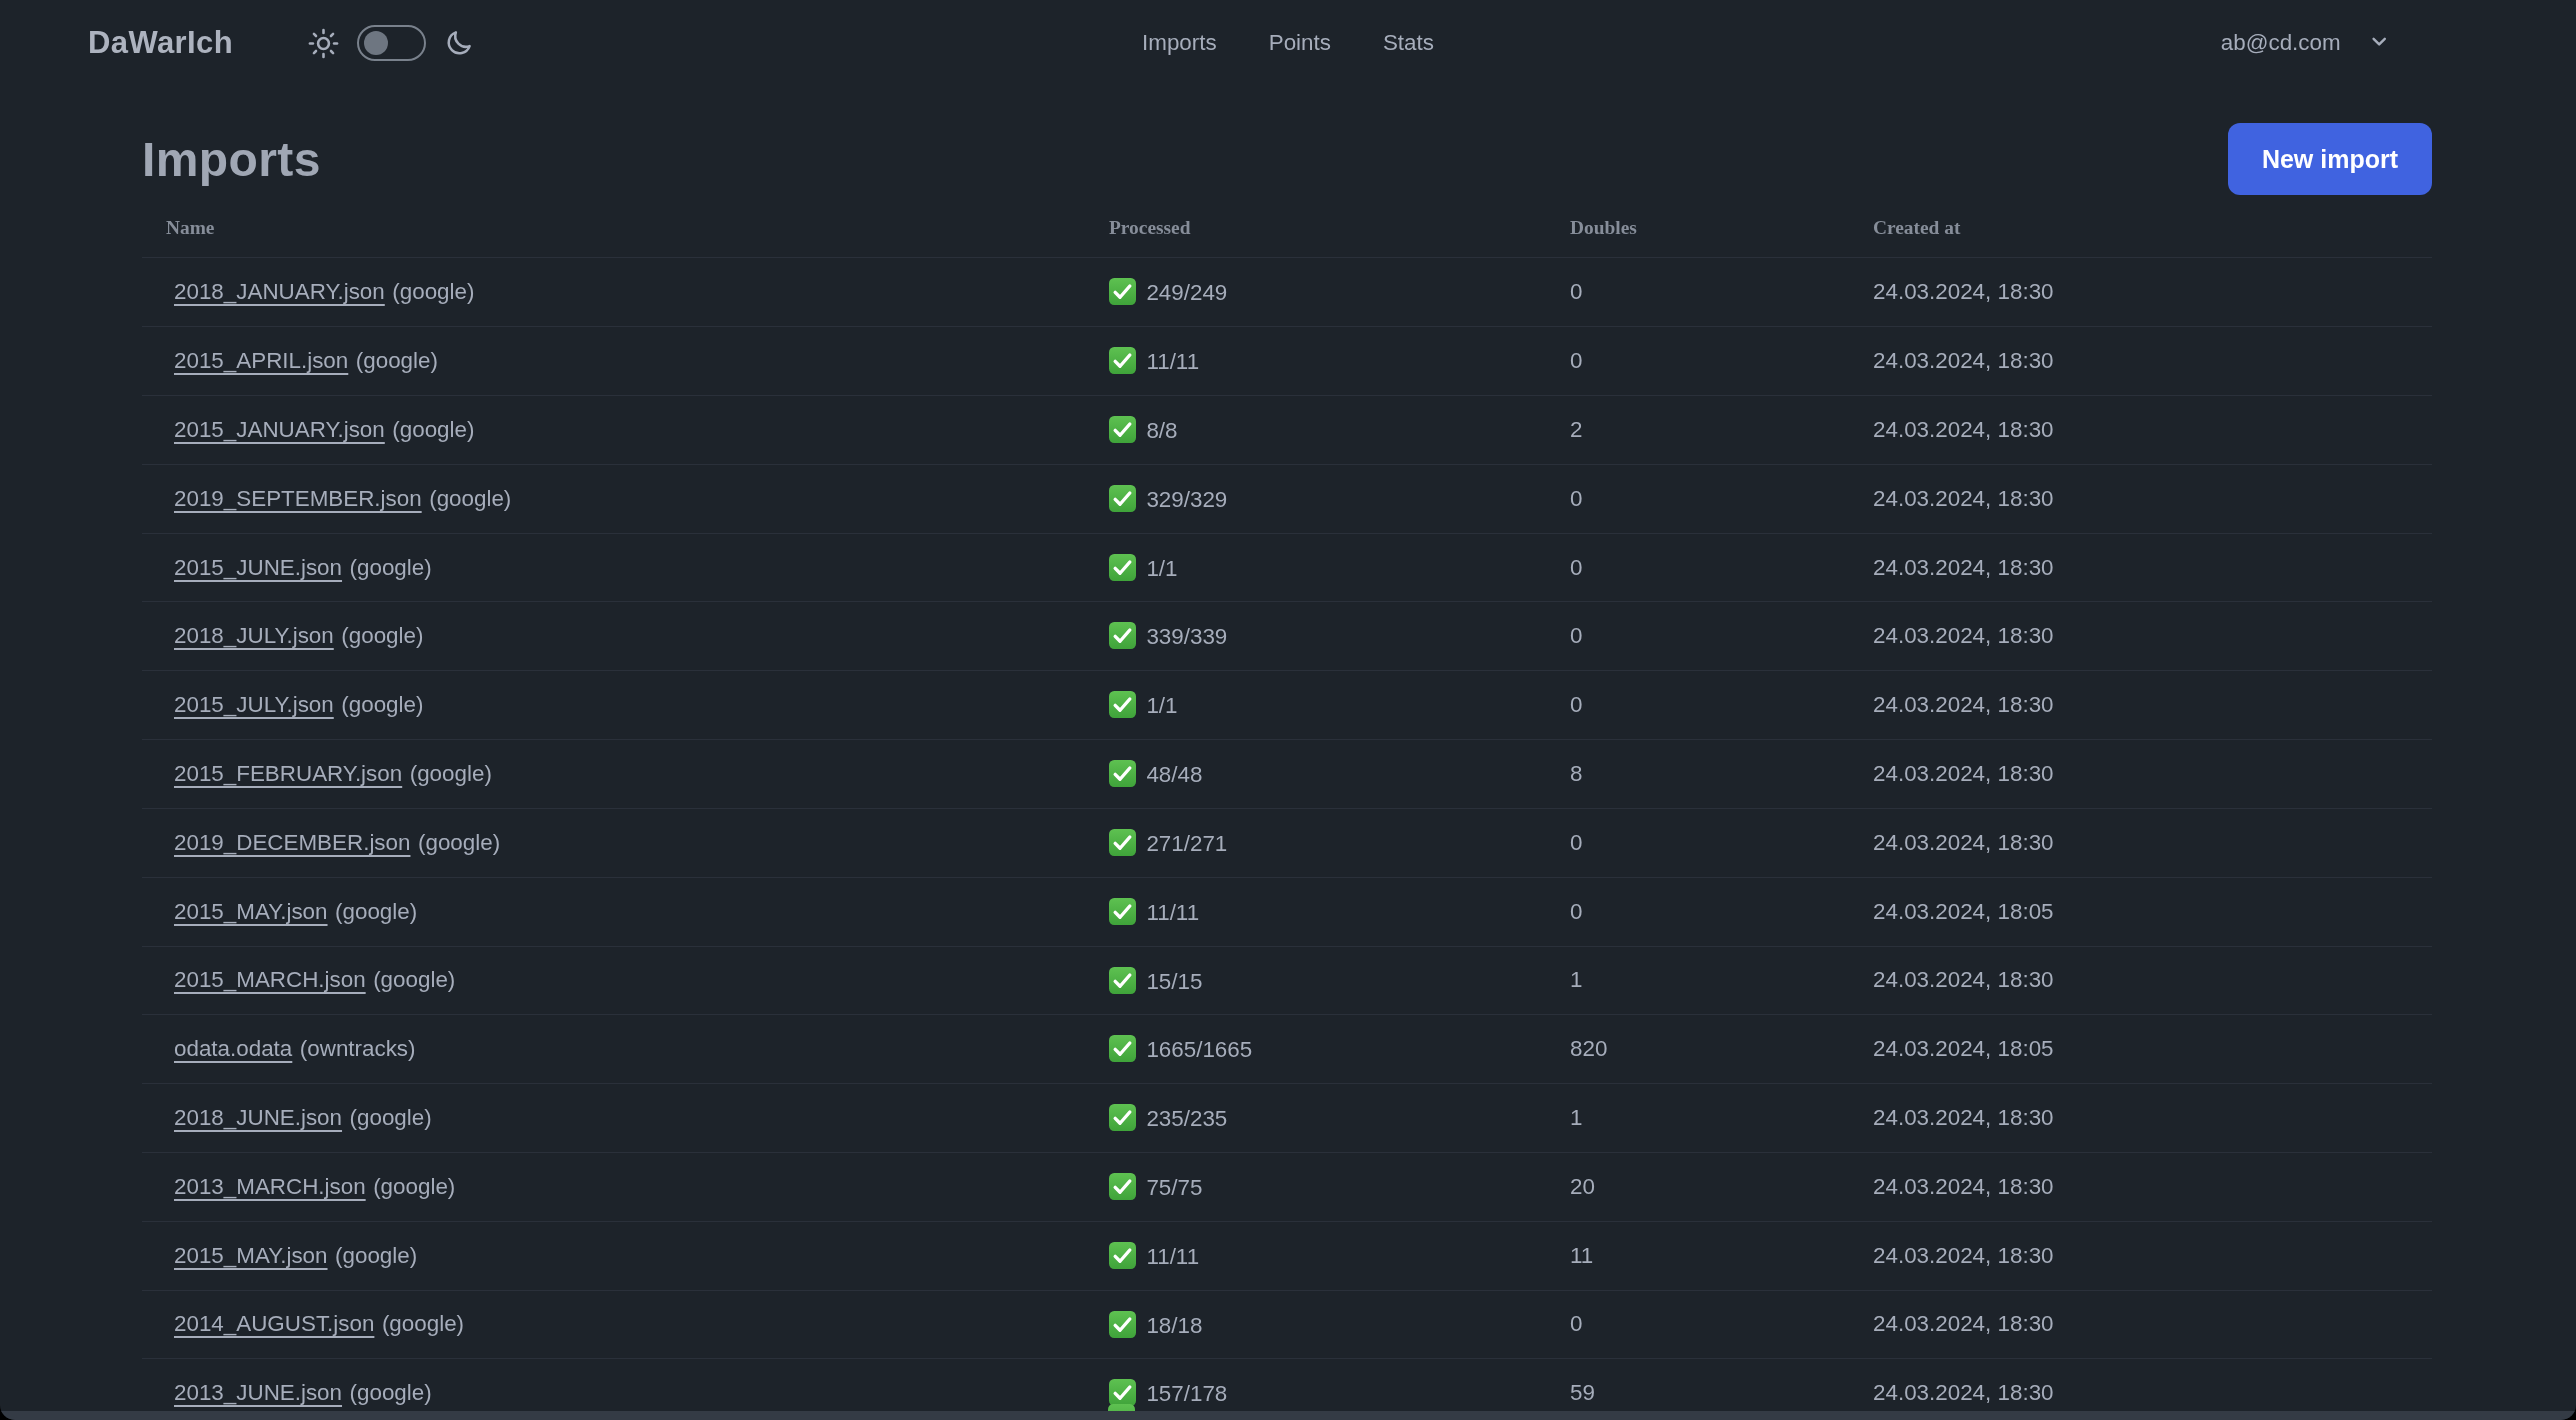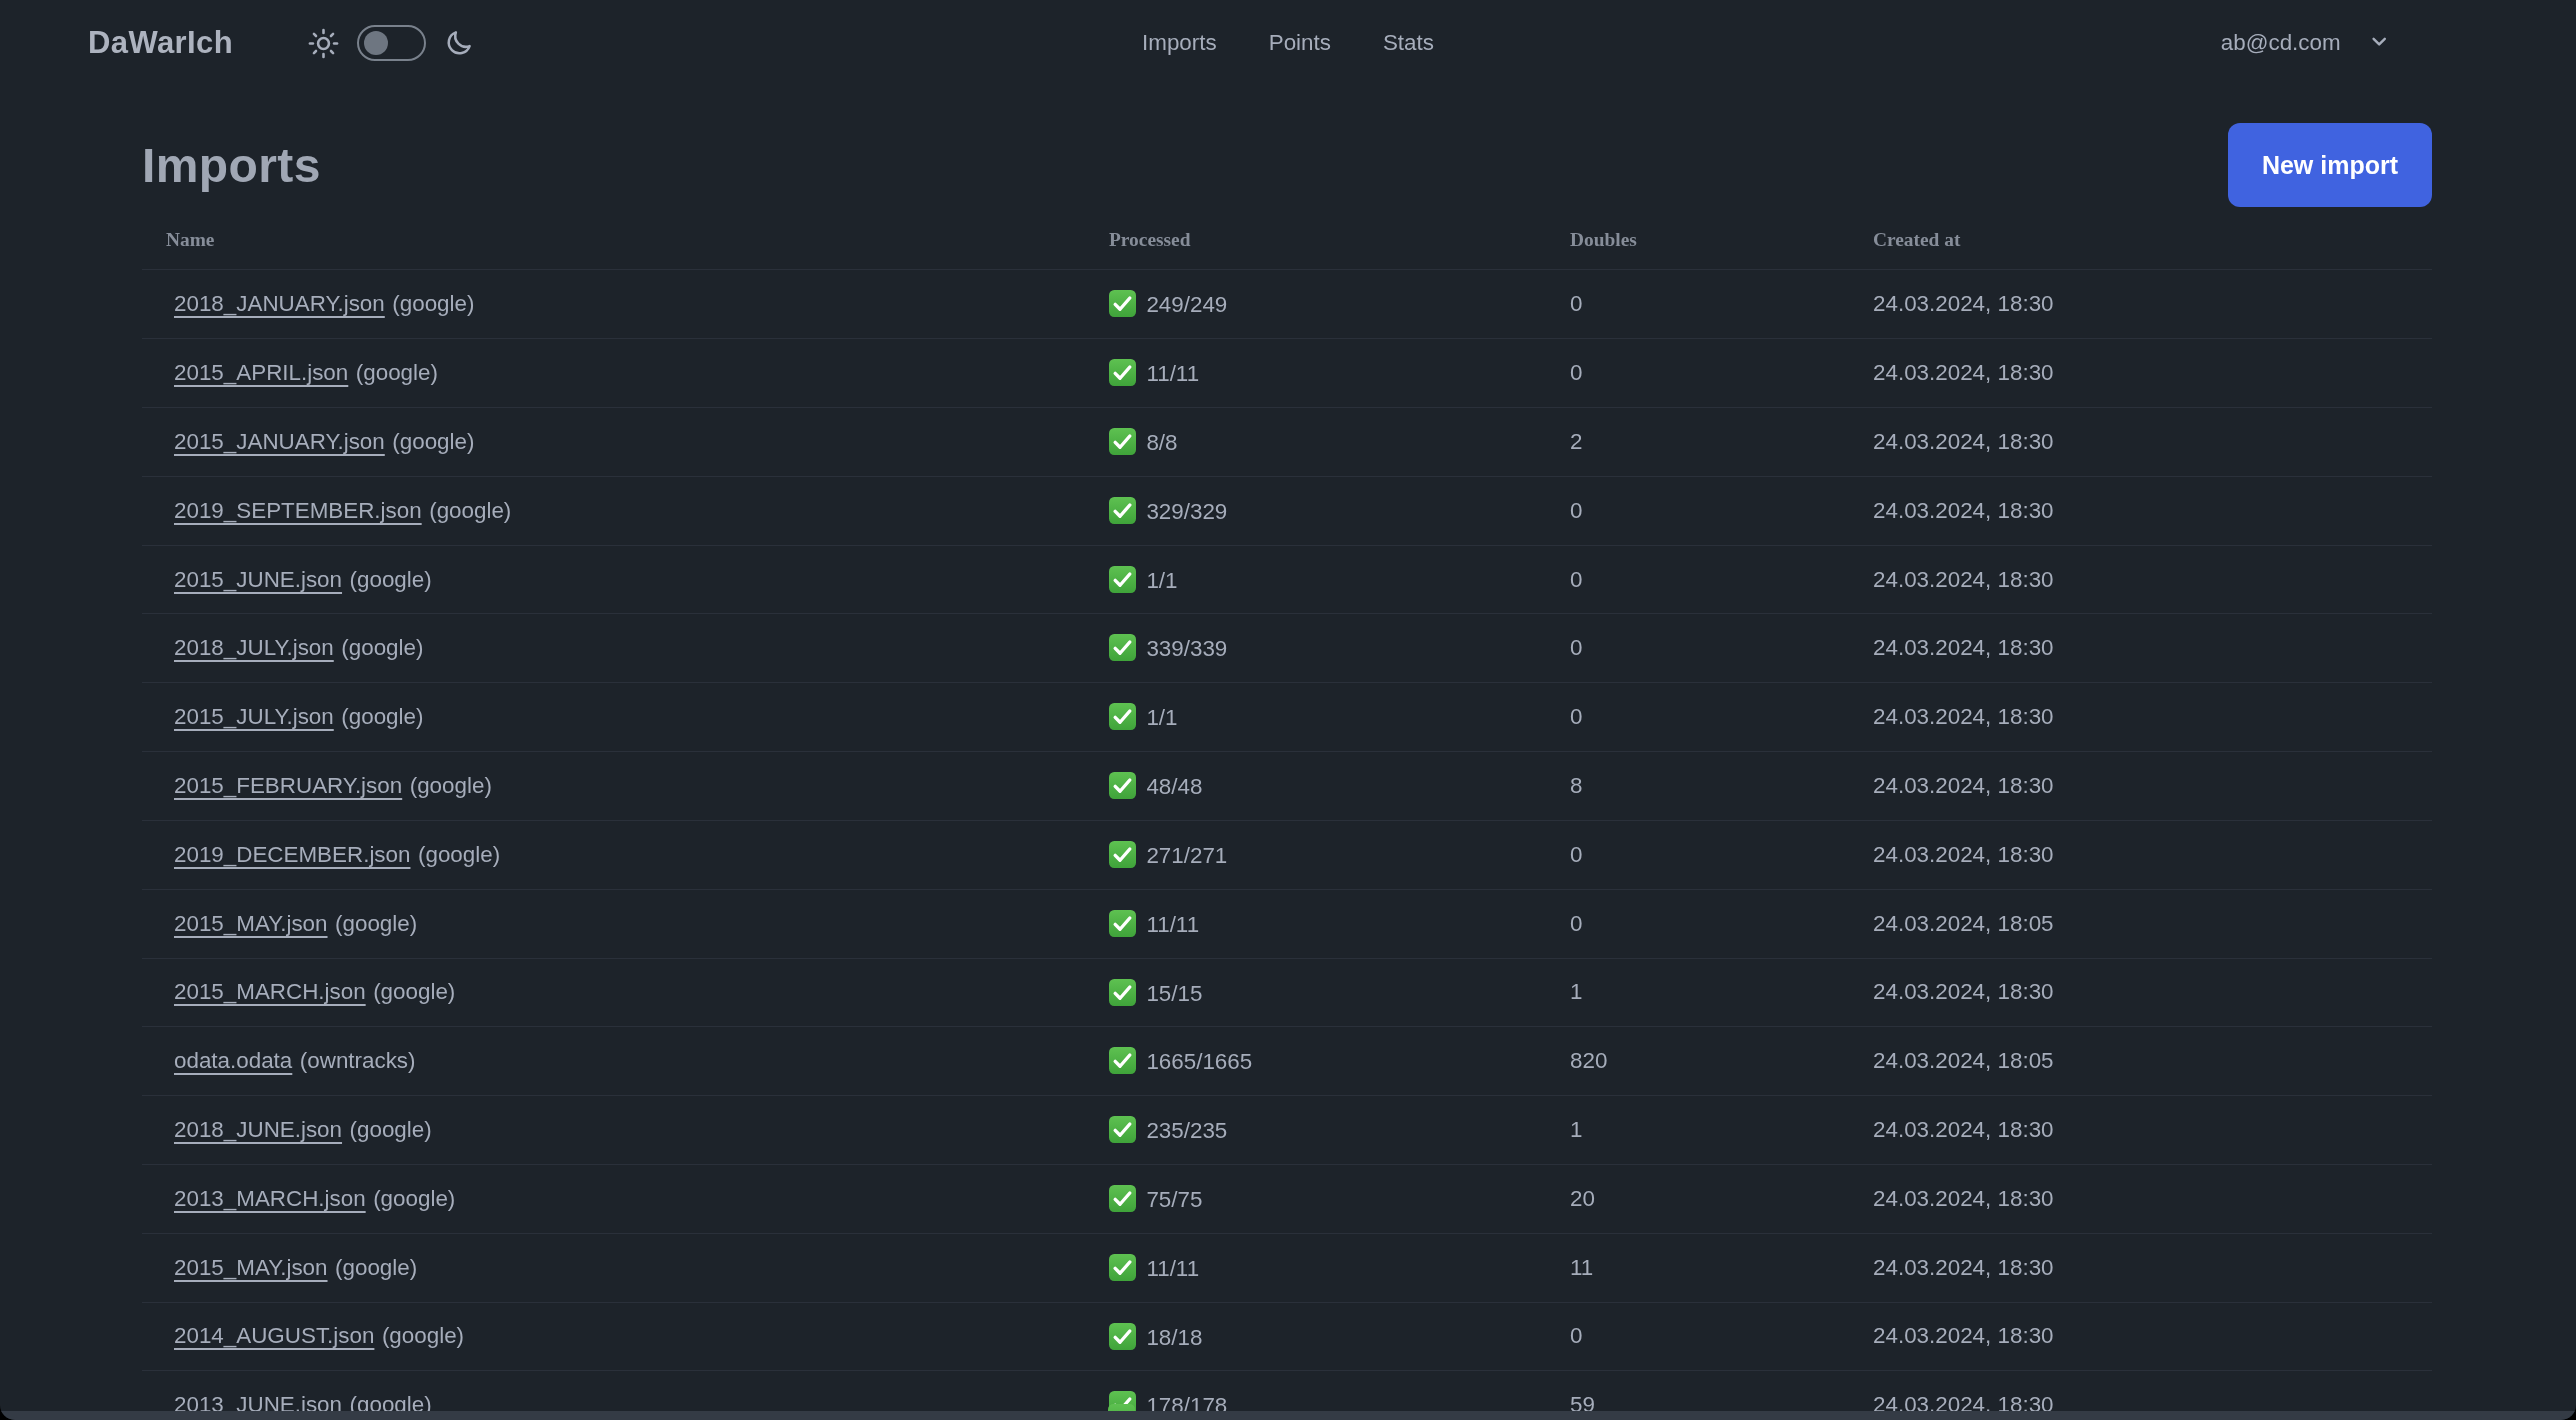--- a/index.html
+++ b/index.html
@@ -77,21 +77,21 @@
     align-items:center;
     justify-content:space-between;
   }
   .page-title {
     font-size:48px;
     font-weight:700;
     color:#a0a7b4;
     letter-spacing:0.4px;
   }
   .btn-primary {
-    height:84px;
+    height:72px;
     padding:0 34px;
     border:none;
     border-radius:12px;
     background:#4063e0;
     color:#ffffff;
     font-size:25px;
     font-weight:600;
     font-family:"Liberation Sans", sans-serif;
     cursor:pointer;
   }
@@ -471,21 +471,21 @@
 
   <tr>
     <td>
       <span class="file-link">2013_JUNE.json</span><span class="file-source">(google)</span>
     </td>
     <td>
       <span class="check-emoji">
         <svg viewBox="0 0 24 24">
                   <path d="M5.5 12.8l4.3 4.3 8.7-10" stroke="#ffffff" stroke-width="3" fill="none" stroke-linecap="round" stroke-linejoin="round"></path>
                 </svg>
-      </span><span>178/178</span>
+      </span><span>157/178</span>
     </td>
     <td>59</td>
     <td>24.03.2024, 18:30</td>
   </tr>
 </tbody>
     </table>
   </div>
 
   <div class="partial-row-check">
     <span class="check-emoji"></span>

